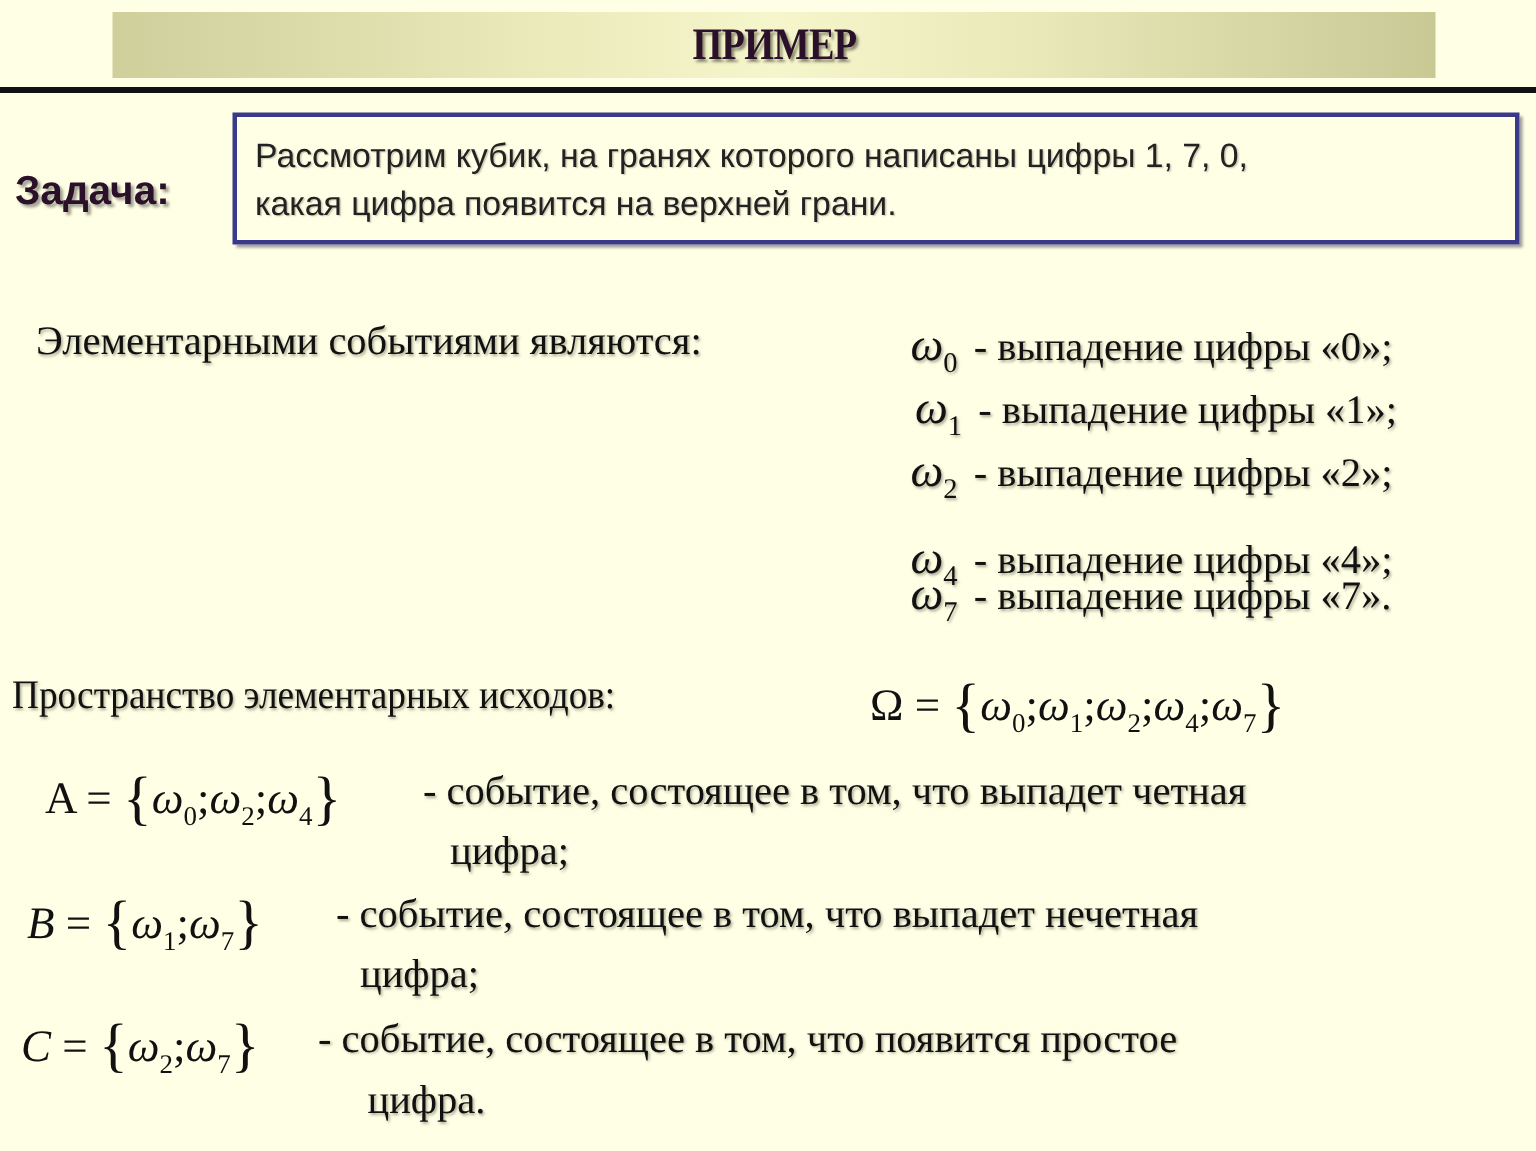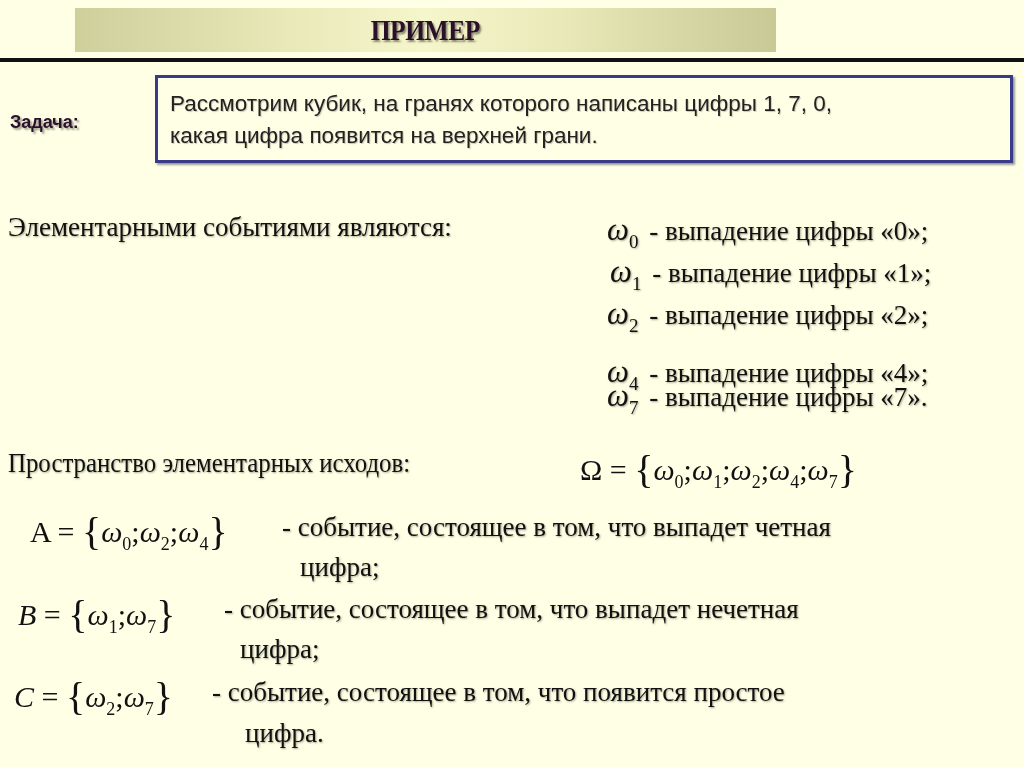--- a/index.html
+++ b/index.html
@@ -4,37 +4,37 @@
 <style>
   html, body { margin:0; padding:0; }
   body {
     width:1024px; height:767px; overflow:hidden;
     background:#ffffe6;
     position:relative;
     font-family:"Liberation Serif", serif;
     color:#111;
   }
   .title-bar {
-    position:absolute; left:75px; top:8px; width:701px; height:44px;
+    position:absolute; left:75px; top:8px; width:882px; height:44px;
     background:linear-gradient(90deg,#cfcf9c 0%,#e8e8b8 30%,#f6f6cc 50%,#e8e8b8 70%,#c9c996 100%);
     display:flex; align-items:center; justify-content:center;
   }
   .title-text {
     font-family:"Liberation Serif", serif; font-weight:bold;
     font-size:30px; color:#2a1028; letter-spacing:-0.5px;
     text-shadow:2px 2px 2px #8a8a70;
     transform:scaleX(0.85);
   }
   .rule {
     position:absolute; left:0; top:58px; width:1024px; height:4px; background:#111;
   }
   .task-label {
     position:absolute; left:10px; top:112px;
     font-family:"Liberation Sans", sans-serif; font-weight:bold;
-    font-size:18px; color:#2a1028; text-shadow:2px 2px 2px #a0a090;
+    font-size:27px; color:#2a1028; text-shadow:2px 2px 2px #a0a090;
   }
   .task-box {
     position:absolute; left:155px; top:75px; width:858px; height:88px;
     box-sizing:border-box; border:3px solid #3a3a8a;
     background:#ffffe6; box-shadow:2px 2px 2px #999;
     padding:10px 10px 0 12px;
   }
   .task-text {
     font-family:"Liberation Sans", sans-serif; font-size:22.5px; line-height:32px;
     color:#222; text-shadow:1px 1px 1px #c8c8b0;
@@ -62,21 +62,21 @@
   <span class="title-text">ПРИМЕР</span>
 </div>
 <div class="rule"></div>
 
 <div class="task-label">Задача:</div>
 <div class="task-box">
   <div class="task-text">Рассмотрим кубик, на гранях которого написаны цифры 1, 7, 0,</div>
   <div class="task-text">какая цифра появится на верхней грани.</div>
 </div>
 
-<div class="serif-line" style="left:8px;top:212px;">Элементарными событиями являются:</div>
+<div class="serif-line" style="left:24px;top:212px;">Элементарными событиями являются:</div>
 
 <div class="serif-line" style="left:607px;top:212px;">
   <span class="omega">ω</span><span class="sub">0</span>
   <span>- выпадение цифры «0»;</span>
 </div>
 <div class="serif-line" style="left:610px;top:254px;">
   <span class="omega">ω</span><span class="sub">1</span>
   <span>- выпадение цифры «1»;</span>
 </div>
 <div class="serif-line" style="left:607px;top:296px;">

